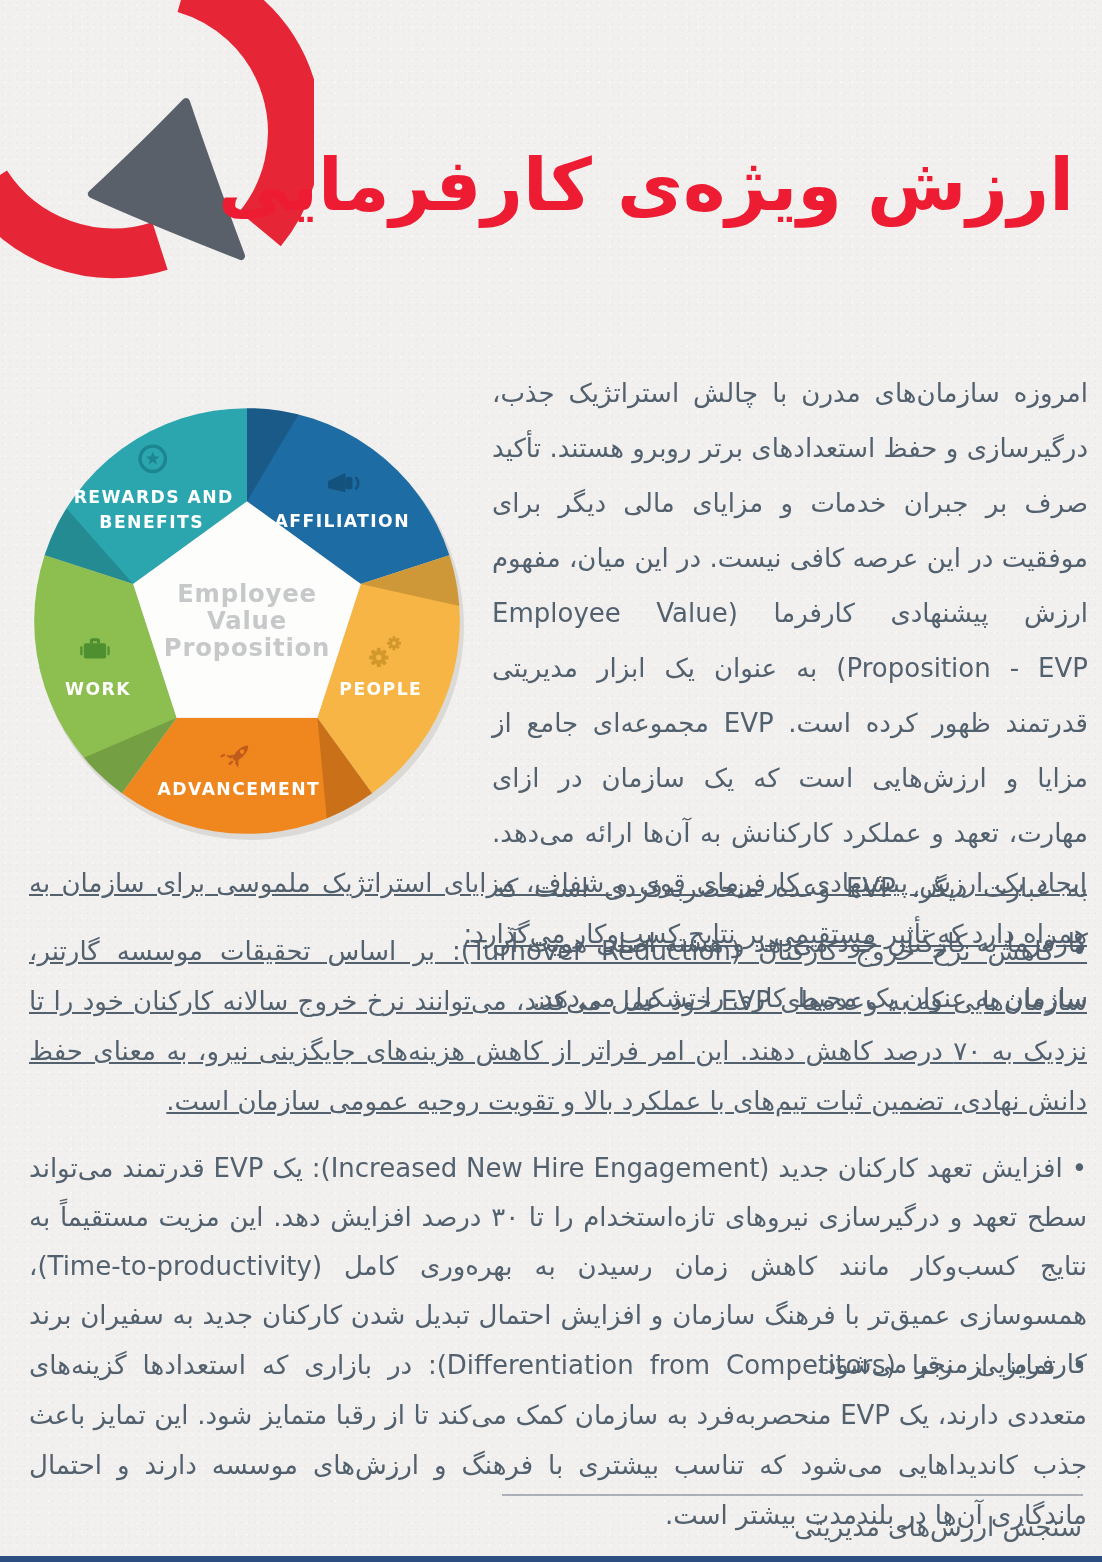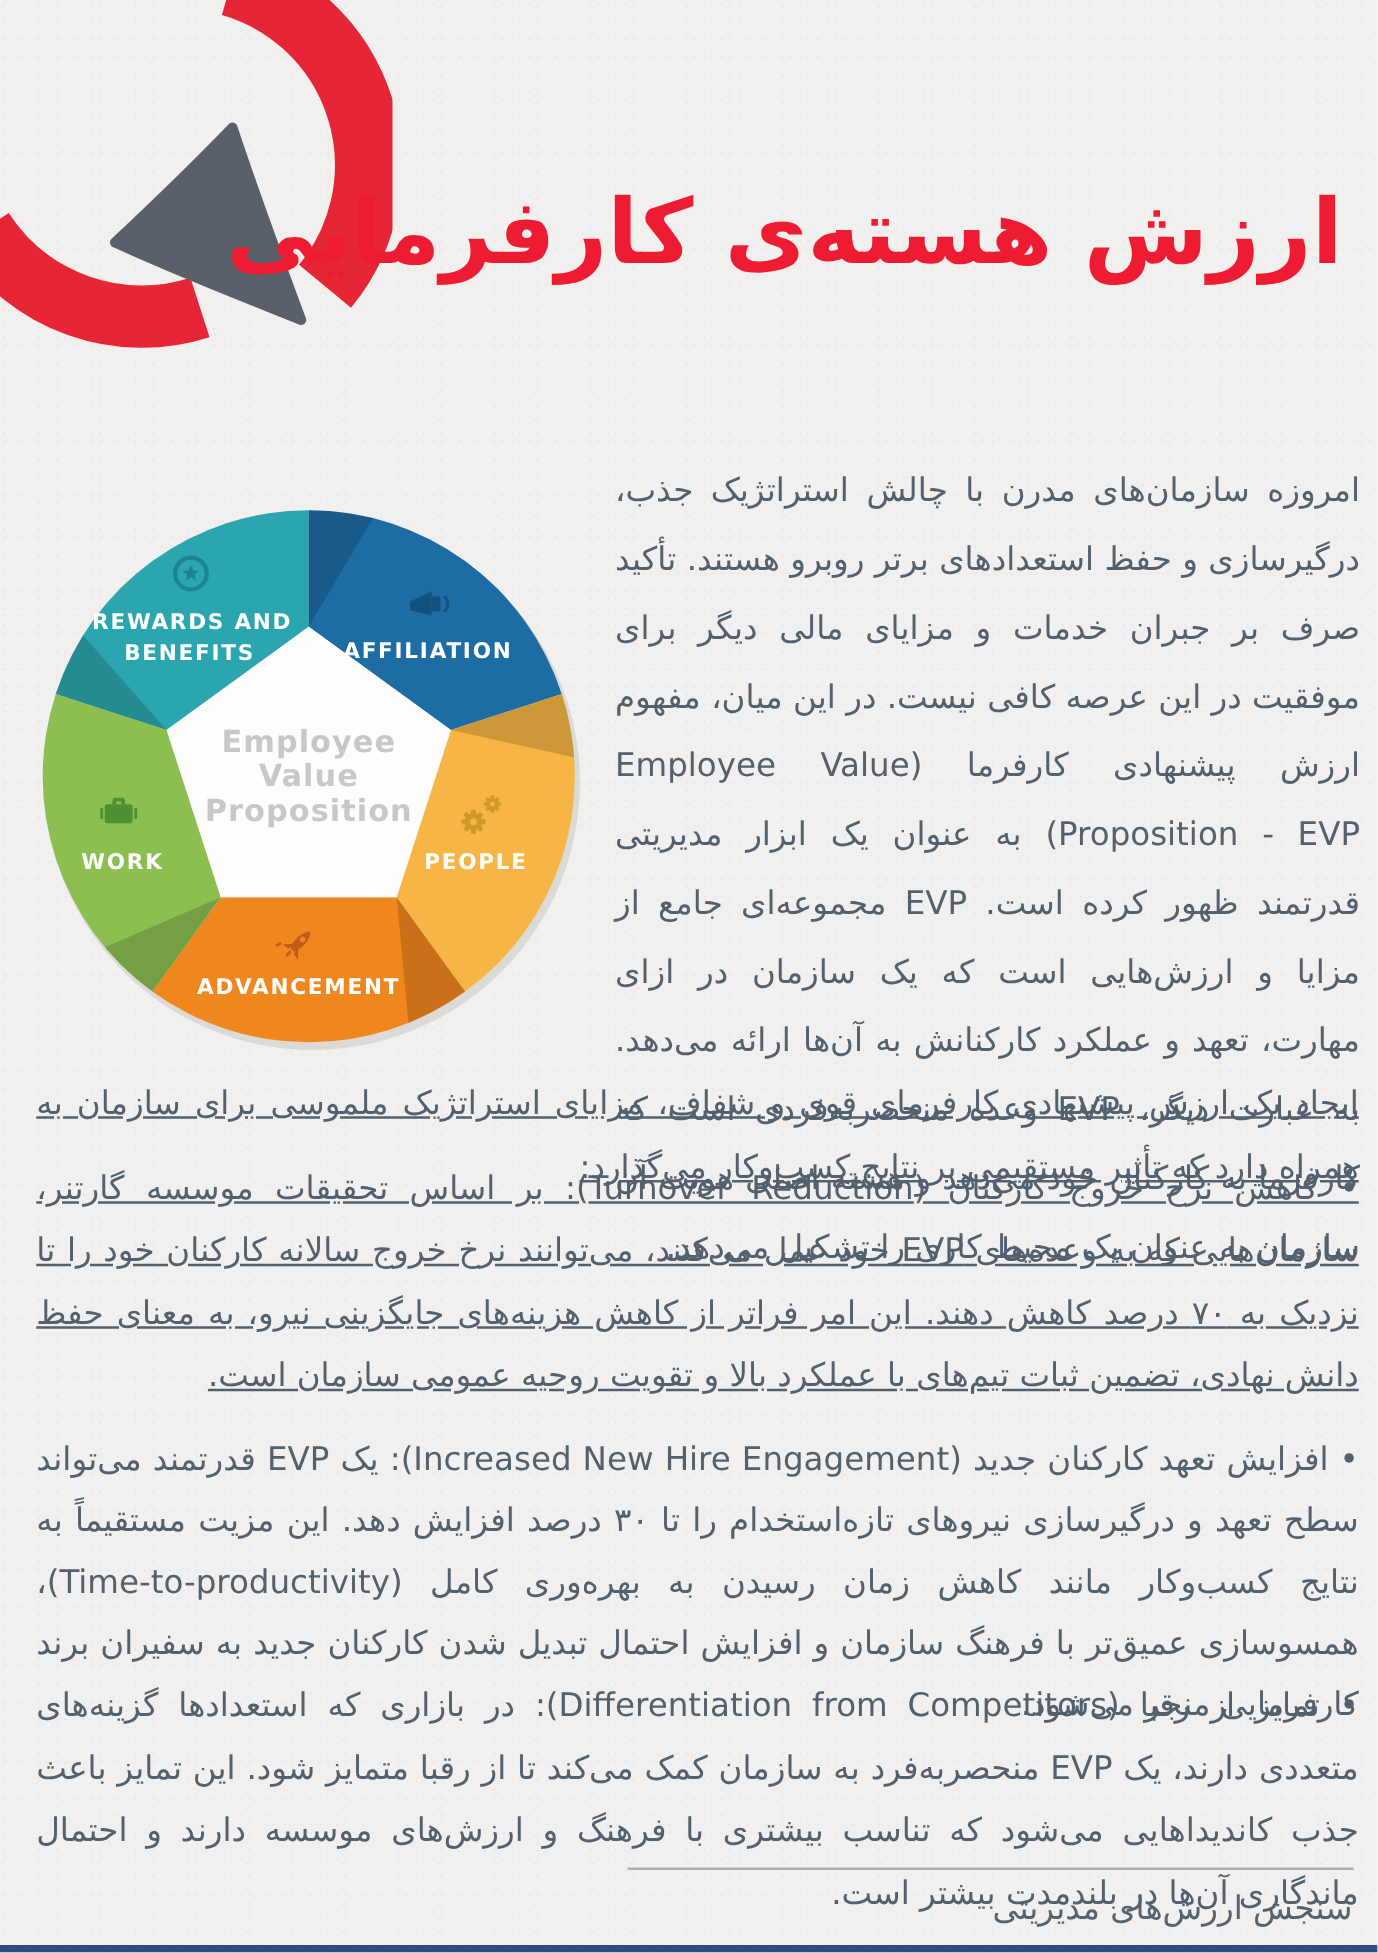--- a/index.html
+++ b/index.html
@@ -63,21 +63,21 @@
 <div class="page">
 
   <svg class="logo" width="320" height="300" viewBox="0 0 320 300" aria-hidden="true">
     <g fill="none">
       <path d="M 191,-6 A 152 152 0 0 1 266,237" stroke="#e62637" stroke-width="54"></path>
       <path d="M -8,192 A 152 152 0 0 0 166,254" stroke="#e62637" stroke-width="50"></path>
       <path d="M 192,110 C 163,140 130,172 98,202 C 148,225 197,244 247,264 C 228,213 209,161 192,110 Z" fill="#596069" stroke="#596069" stroke-width="8" stroke-linejoin="round"></path>
     </g>
   </svg>
 
-  <h1 class="page-title">ارزش هسته‌ی کارفرمایی</h1>
+  <h1 class="page-title">ارزش ویژه‌ی کارفرمایی</h1>
 
   <svg class="diagram" width="446" height="446" viewBox="0 0 440 440">
 
     <circle cx="223" cy="225" r="211" fill="#dbdad7"></circle>
 
     <path d="M 107.8,183.5 L 20.3,155.1 A 210 210 0 0 1 220,10 L 220,102 Z" fill="#2ba6af"></path>
     <path d="M 220,102 L 220,10 A 210 210 0 0 1 419.7,155.1 L 332.2,183.5 Z" fill="#1e6ca4"></path>
     <path d="M 332.2,183.5 L 419.7,155.1 A 210 210 0 0 1 343.4,389.9 L 289.4,315.5 Z" fill="#f6b545"></path>
     <path d="M 289.4,315.5 L 343.4,389.9 A 210 210 0 0 1 96.6,389.9 L 150.6,315.5 Z" fill="#f0861e"></path>
     <path d="M 150.6,315.5 L 96.6,389.9 A 210 210 0 0 1 20.3,155.1 L 107.8,183.5 Z" fill="#8cbe50"></path>

